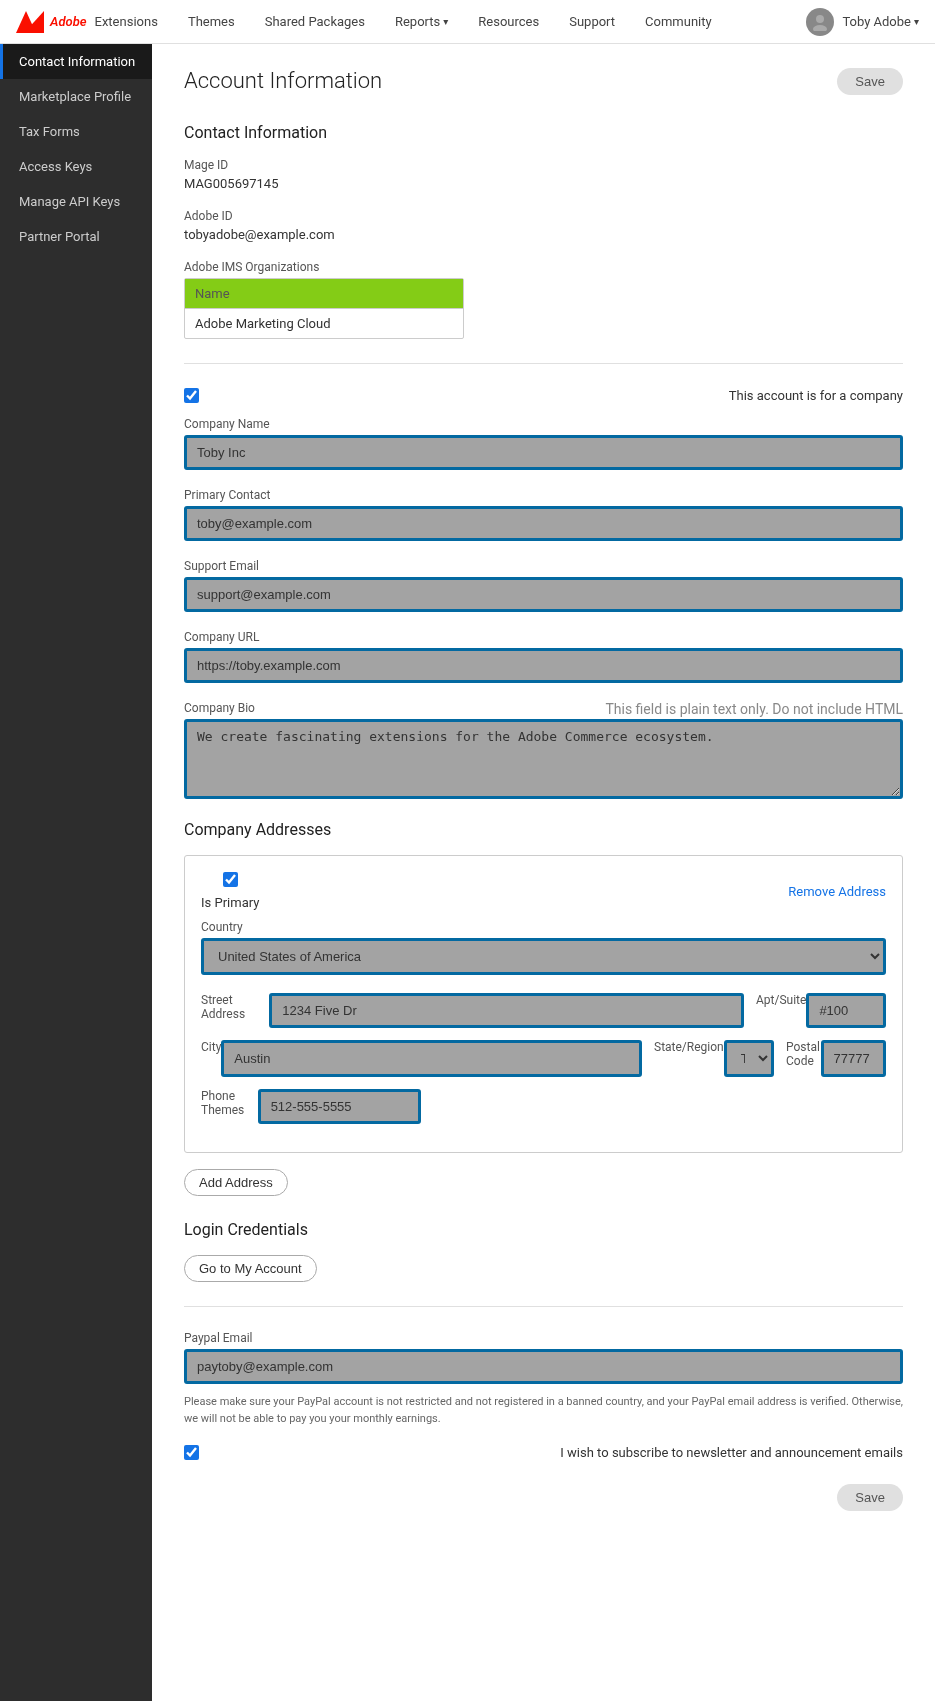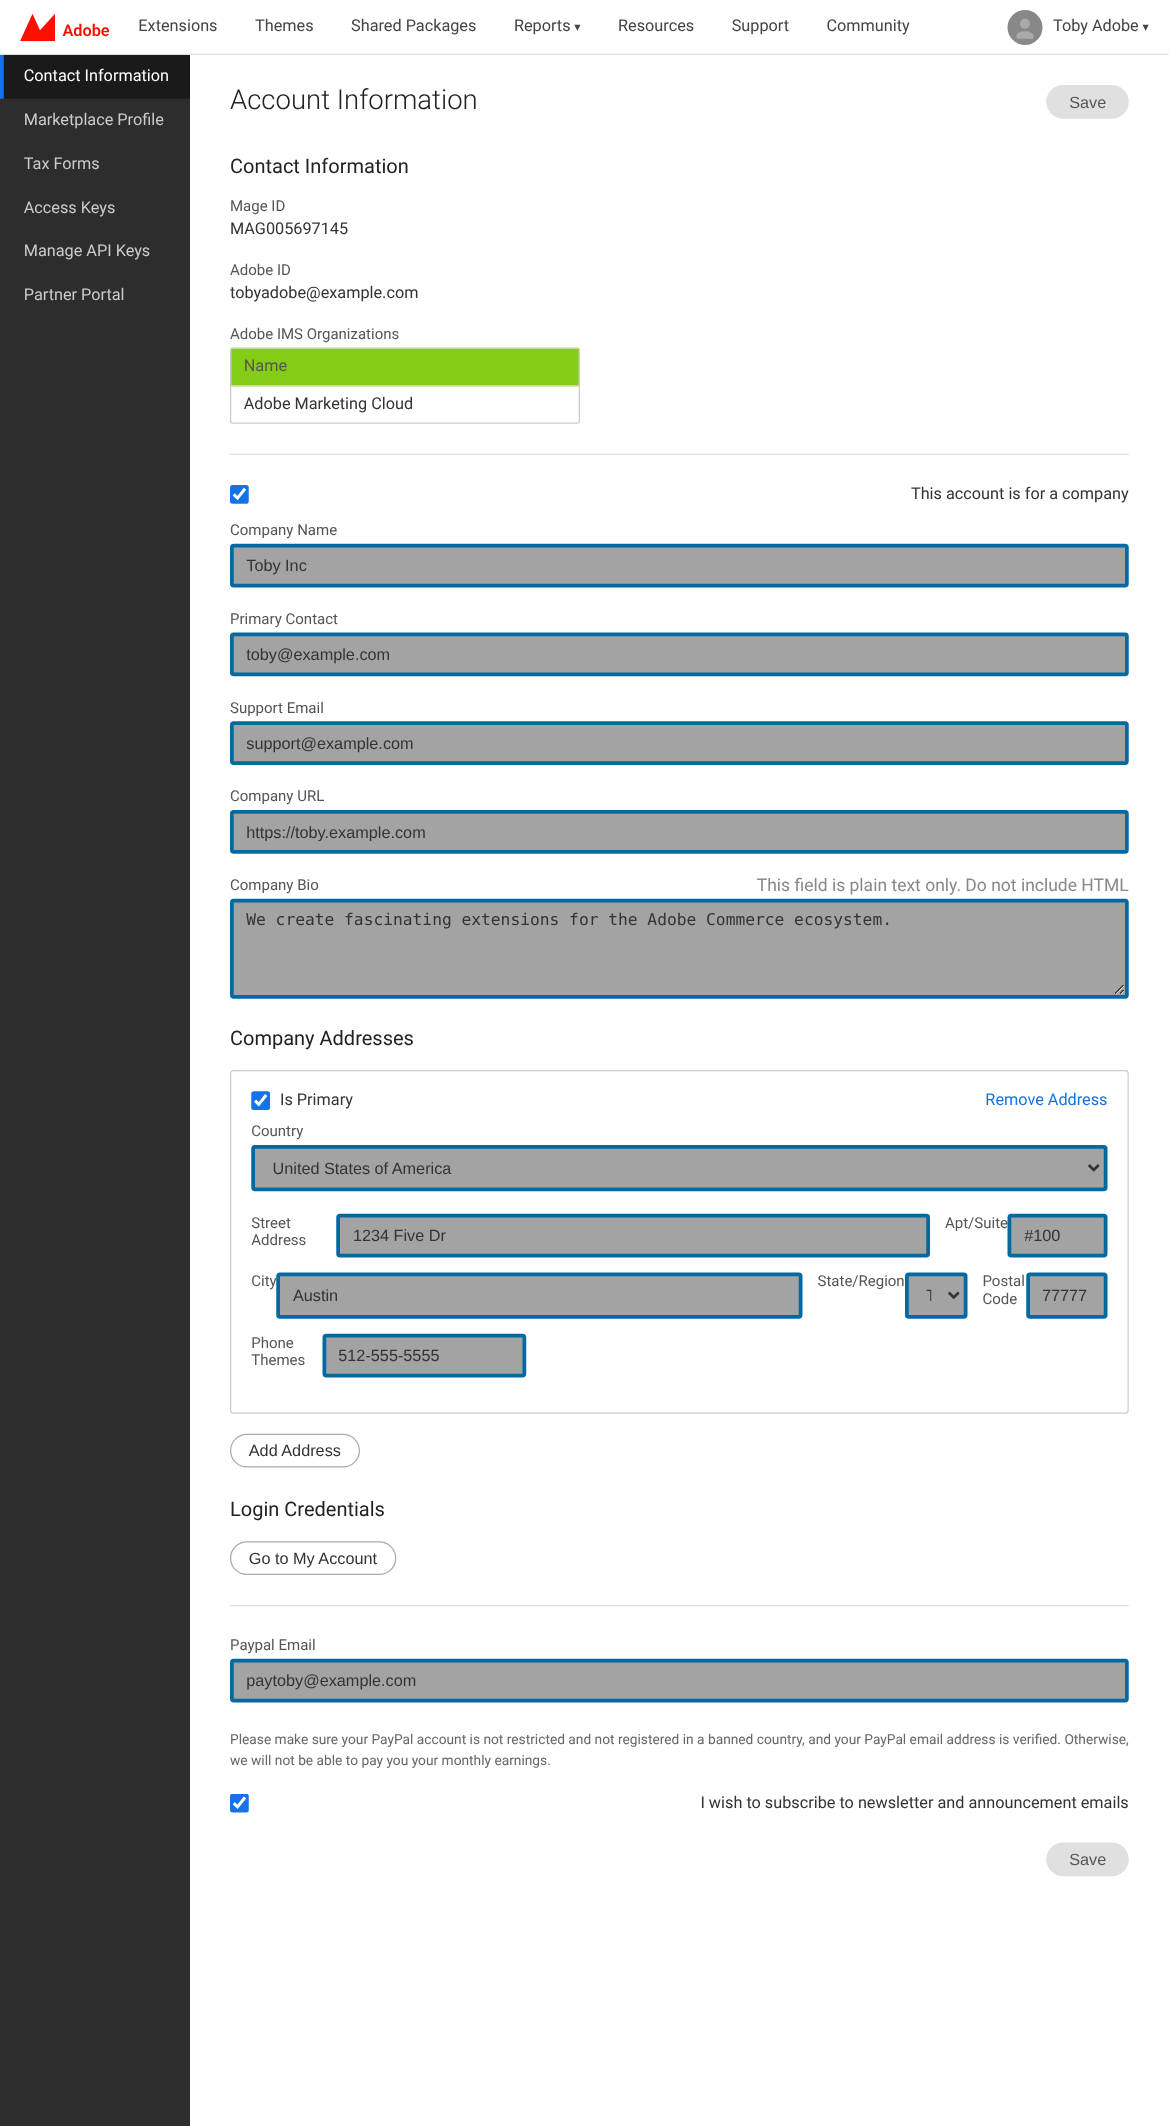--- a/index.html
+++ b/index.html
@@ -4,21 +4,21 @@
   <style>
     * { box-sizing: border-box; margin: 0; padding: 0; }
     body { font-family: -apple-system, BlinkMacSystemFont, 'Segoe UI', Roboto, sans-serif; font-size: 14px; color: #333; background: #fff; }
 
     
     .top-nav {
       display: flex; align-items: center; height: 44px;
       background: #fff; border-bottom: 1px solid #e0e0e0;
       padding: 0 16px; position: sticky; top: 0; z-index: 100;
     }
-    .top-nav .logo { display: flex; align-items: flex-end; margin-right: 23px; }
+    .top-nav .logo { display: flex; align-items: center; margin-right: 8px; font-style: italic; }
     .top-nav .logo svg { width: 28px; height: 22px; }
     .top-nav .nav-items { display: flex; align-items: center; gap: 30px; flex: 1; }
     .top-nav .nav-item {
       font-size: 13px; color: #444; cursor: pointer; white-space: nowrap;
       display: flex; align-items: center; gap: 3px;
     }
     .top-nav .user-area { display: flex; align-items: center; gap: 8px; margin-left: auto; }
     .top-nav .user-icon {
       width: 28px; height: 28px; border-radius: 50%;
       background: #888; display: flex; align-items: center; justify-content: center; color: #fff; font-size: 12px;
@@ -101,21 +101,21 @@
     .addr-col { display: flex; flex-direction: row; }
     .addr-col label { font-size: 12px; color: #555; margin-bottom: 4px; }
     .addr-col.street { flex: 1; }
     .addr-col.apt { flex: 0 0 130px; }
     .addr-col.city { flex: 1; }
     .addr-col.state { flex: 0 0 120px; }
     .addr-col.postal { flex: 0 0 100px; }
     .addr-col.phone { flex: 0 0 220px; }
 
     
-    .paypal-note { font-size: 11px; color: #666; margin-top: 22px; line-height: 1.5; }
+    .paypal-note { font-size: 11px; color: #666; margin-top: 10px; line-height: 1.5; }
 
     .chevron { font-size: 10px; }
   </style>
 </head>
 <body>
 
 <nav class="top-nav">
   <div class="logo">
     <svg viewBox="0 0 28 22" fill="none" xmlns="http://www.w3.org/2000/svg">
       <polygon points="0,22 10,0 20,22" fill="#FA0F00"></polygon>
@@ -224,21 +224,21 @@
         </div>
         <textarea style="">We create fascinating extensions for the Adobe Commerce ecosystem.</textarea>
       </div>
     </div>
 
     <div>
       <h2 class="section-title">Company Addresses</h2>
 
       <div class="address-block">
         <div class="address-header">
-          <div class="checkbox-row" style="margin-bottom:0;">
+          <div class="checkbox-row" style="margin-bottom:0;flex-direction:column;">
             <input type="checkbox" checked="" id="is-primary" style="">
             <label for="is-primary">Is Primary</label>
           </div>
           <a class="remove-link">Remove Address</a>
         </div>
 
         <div class="field-group">
           <div class="field-label">Country</div>
           <select>
             <option selected="">United States of America</option>

